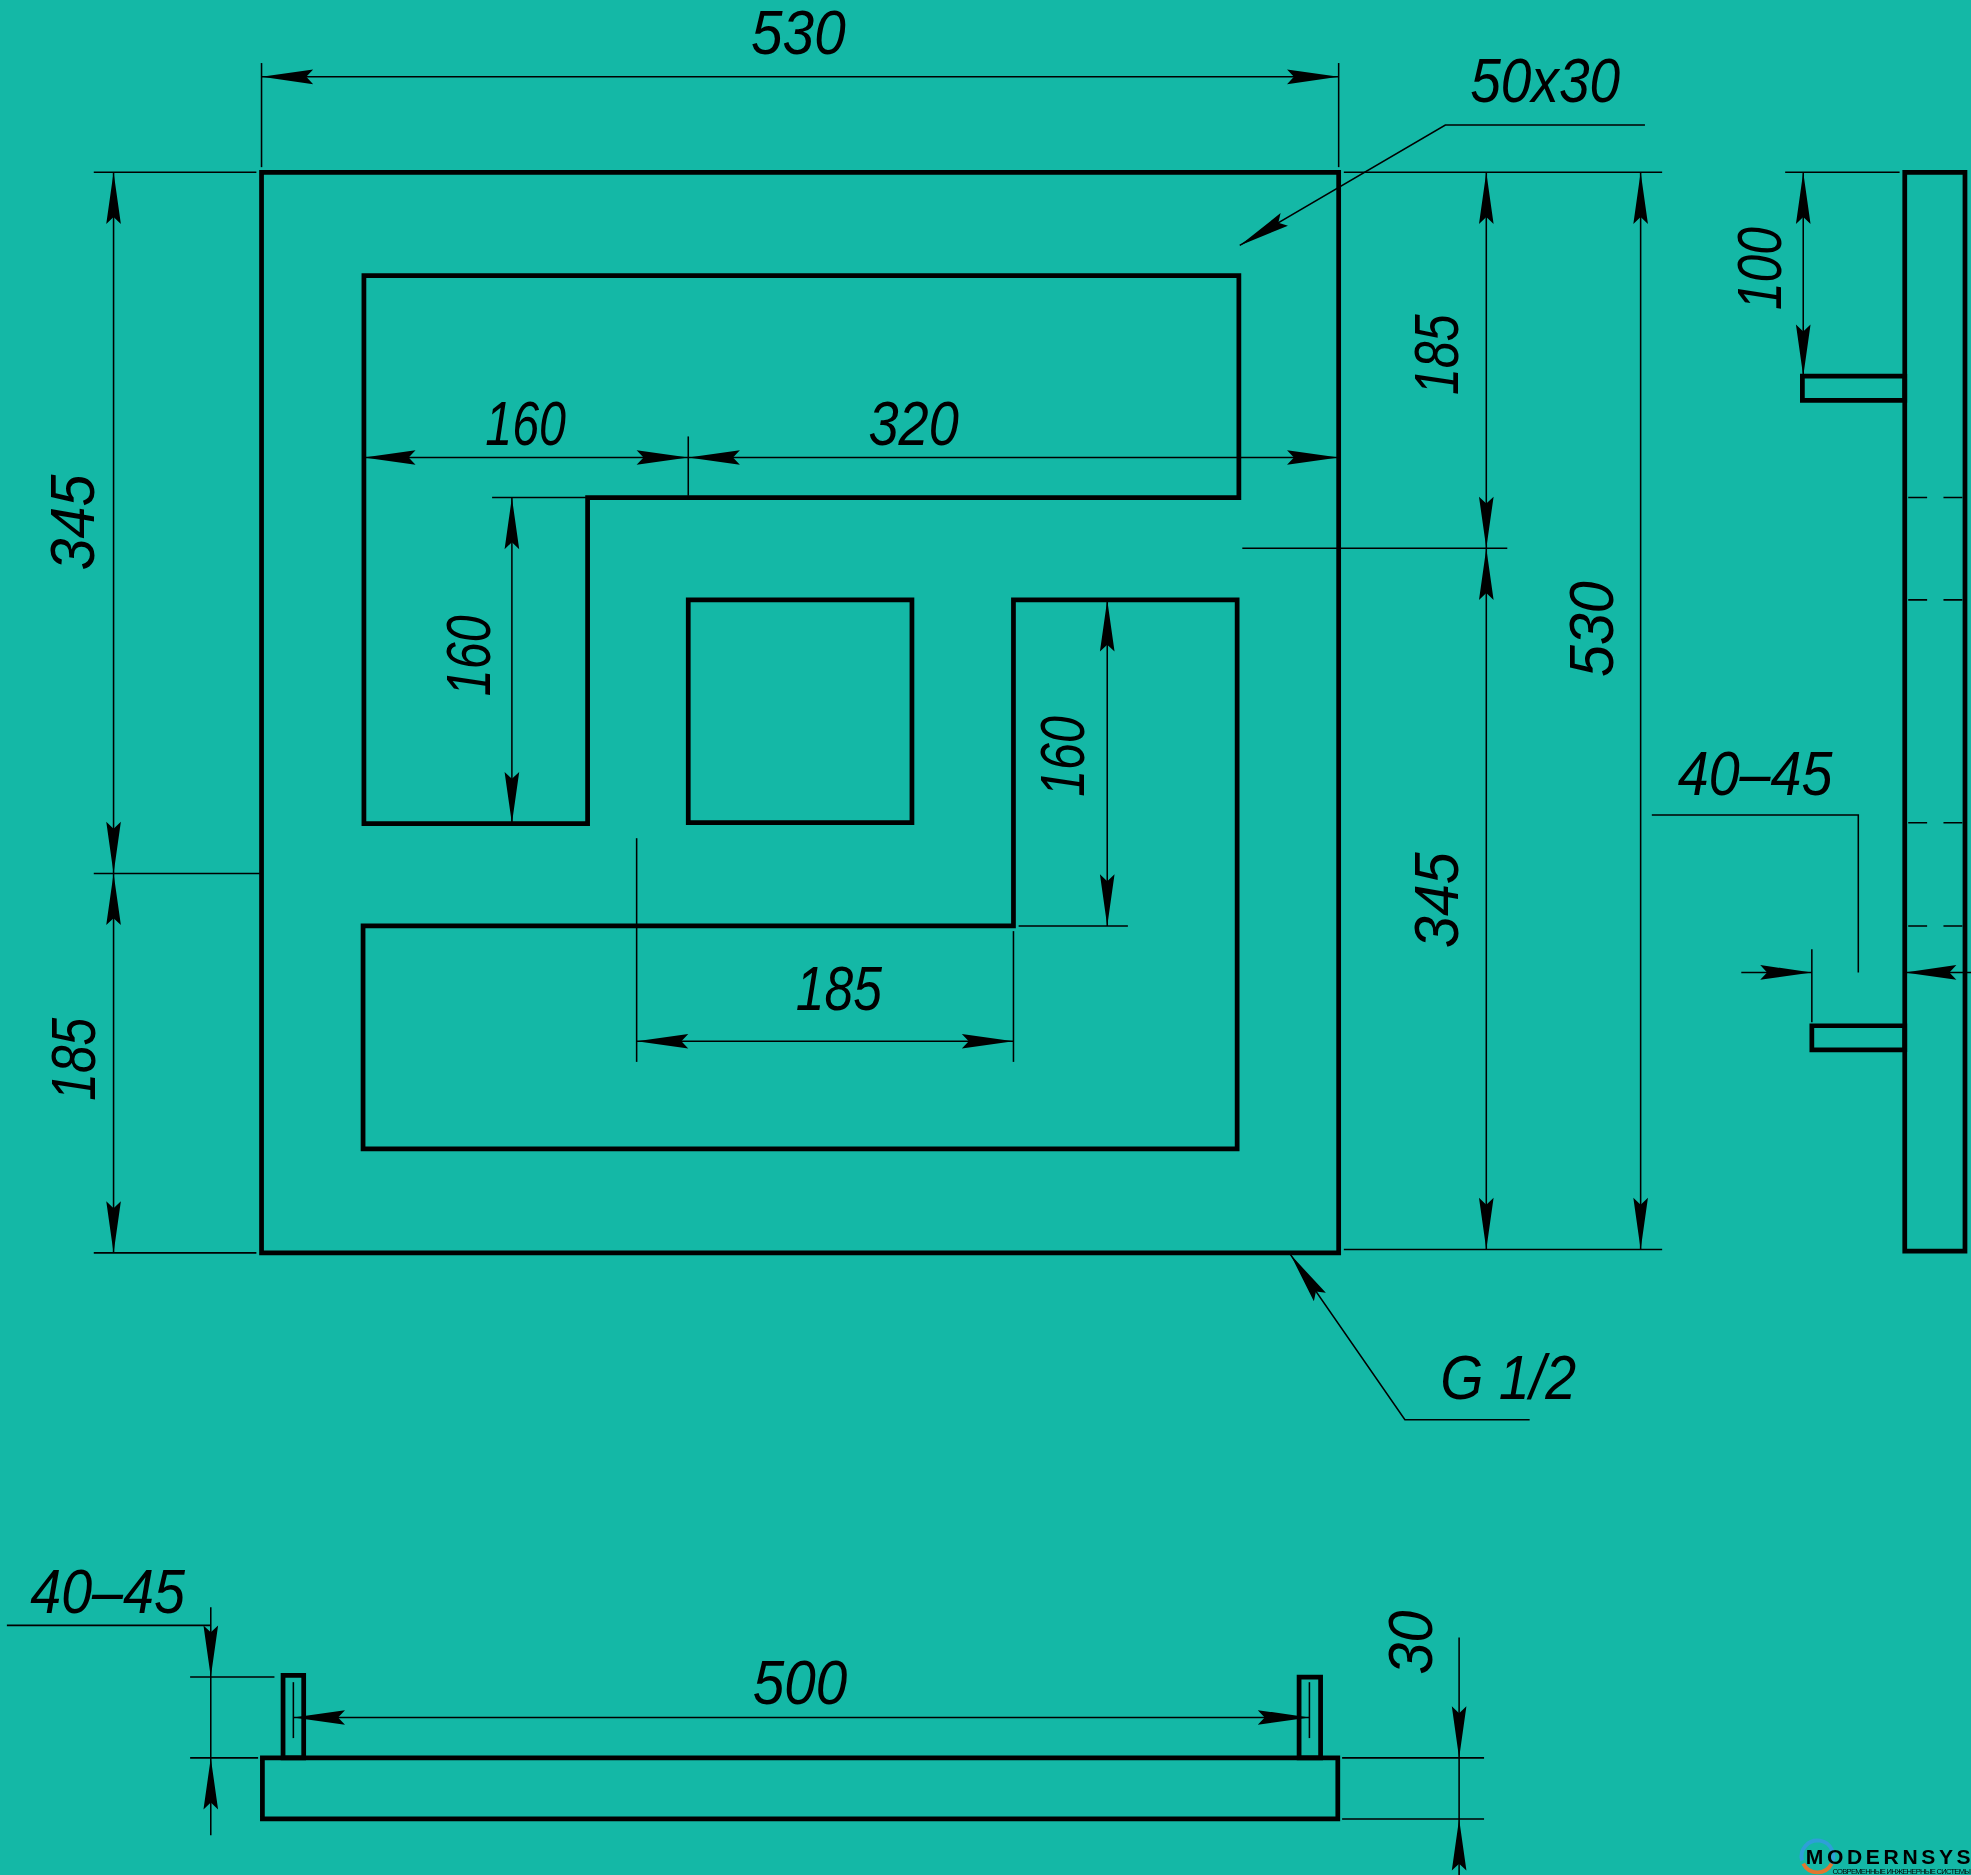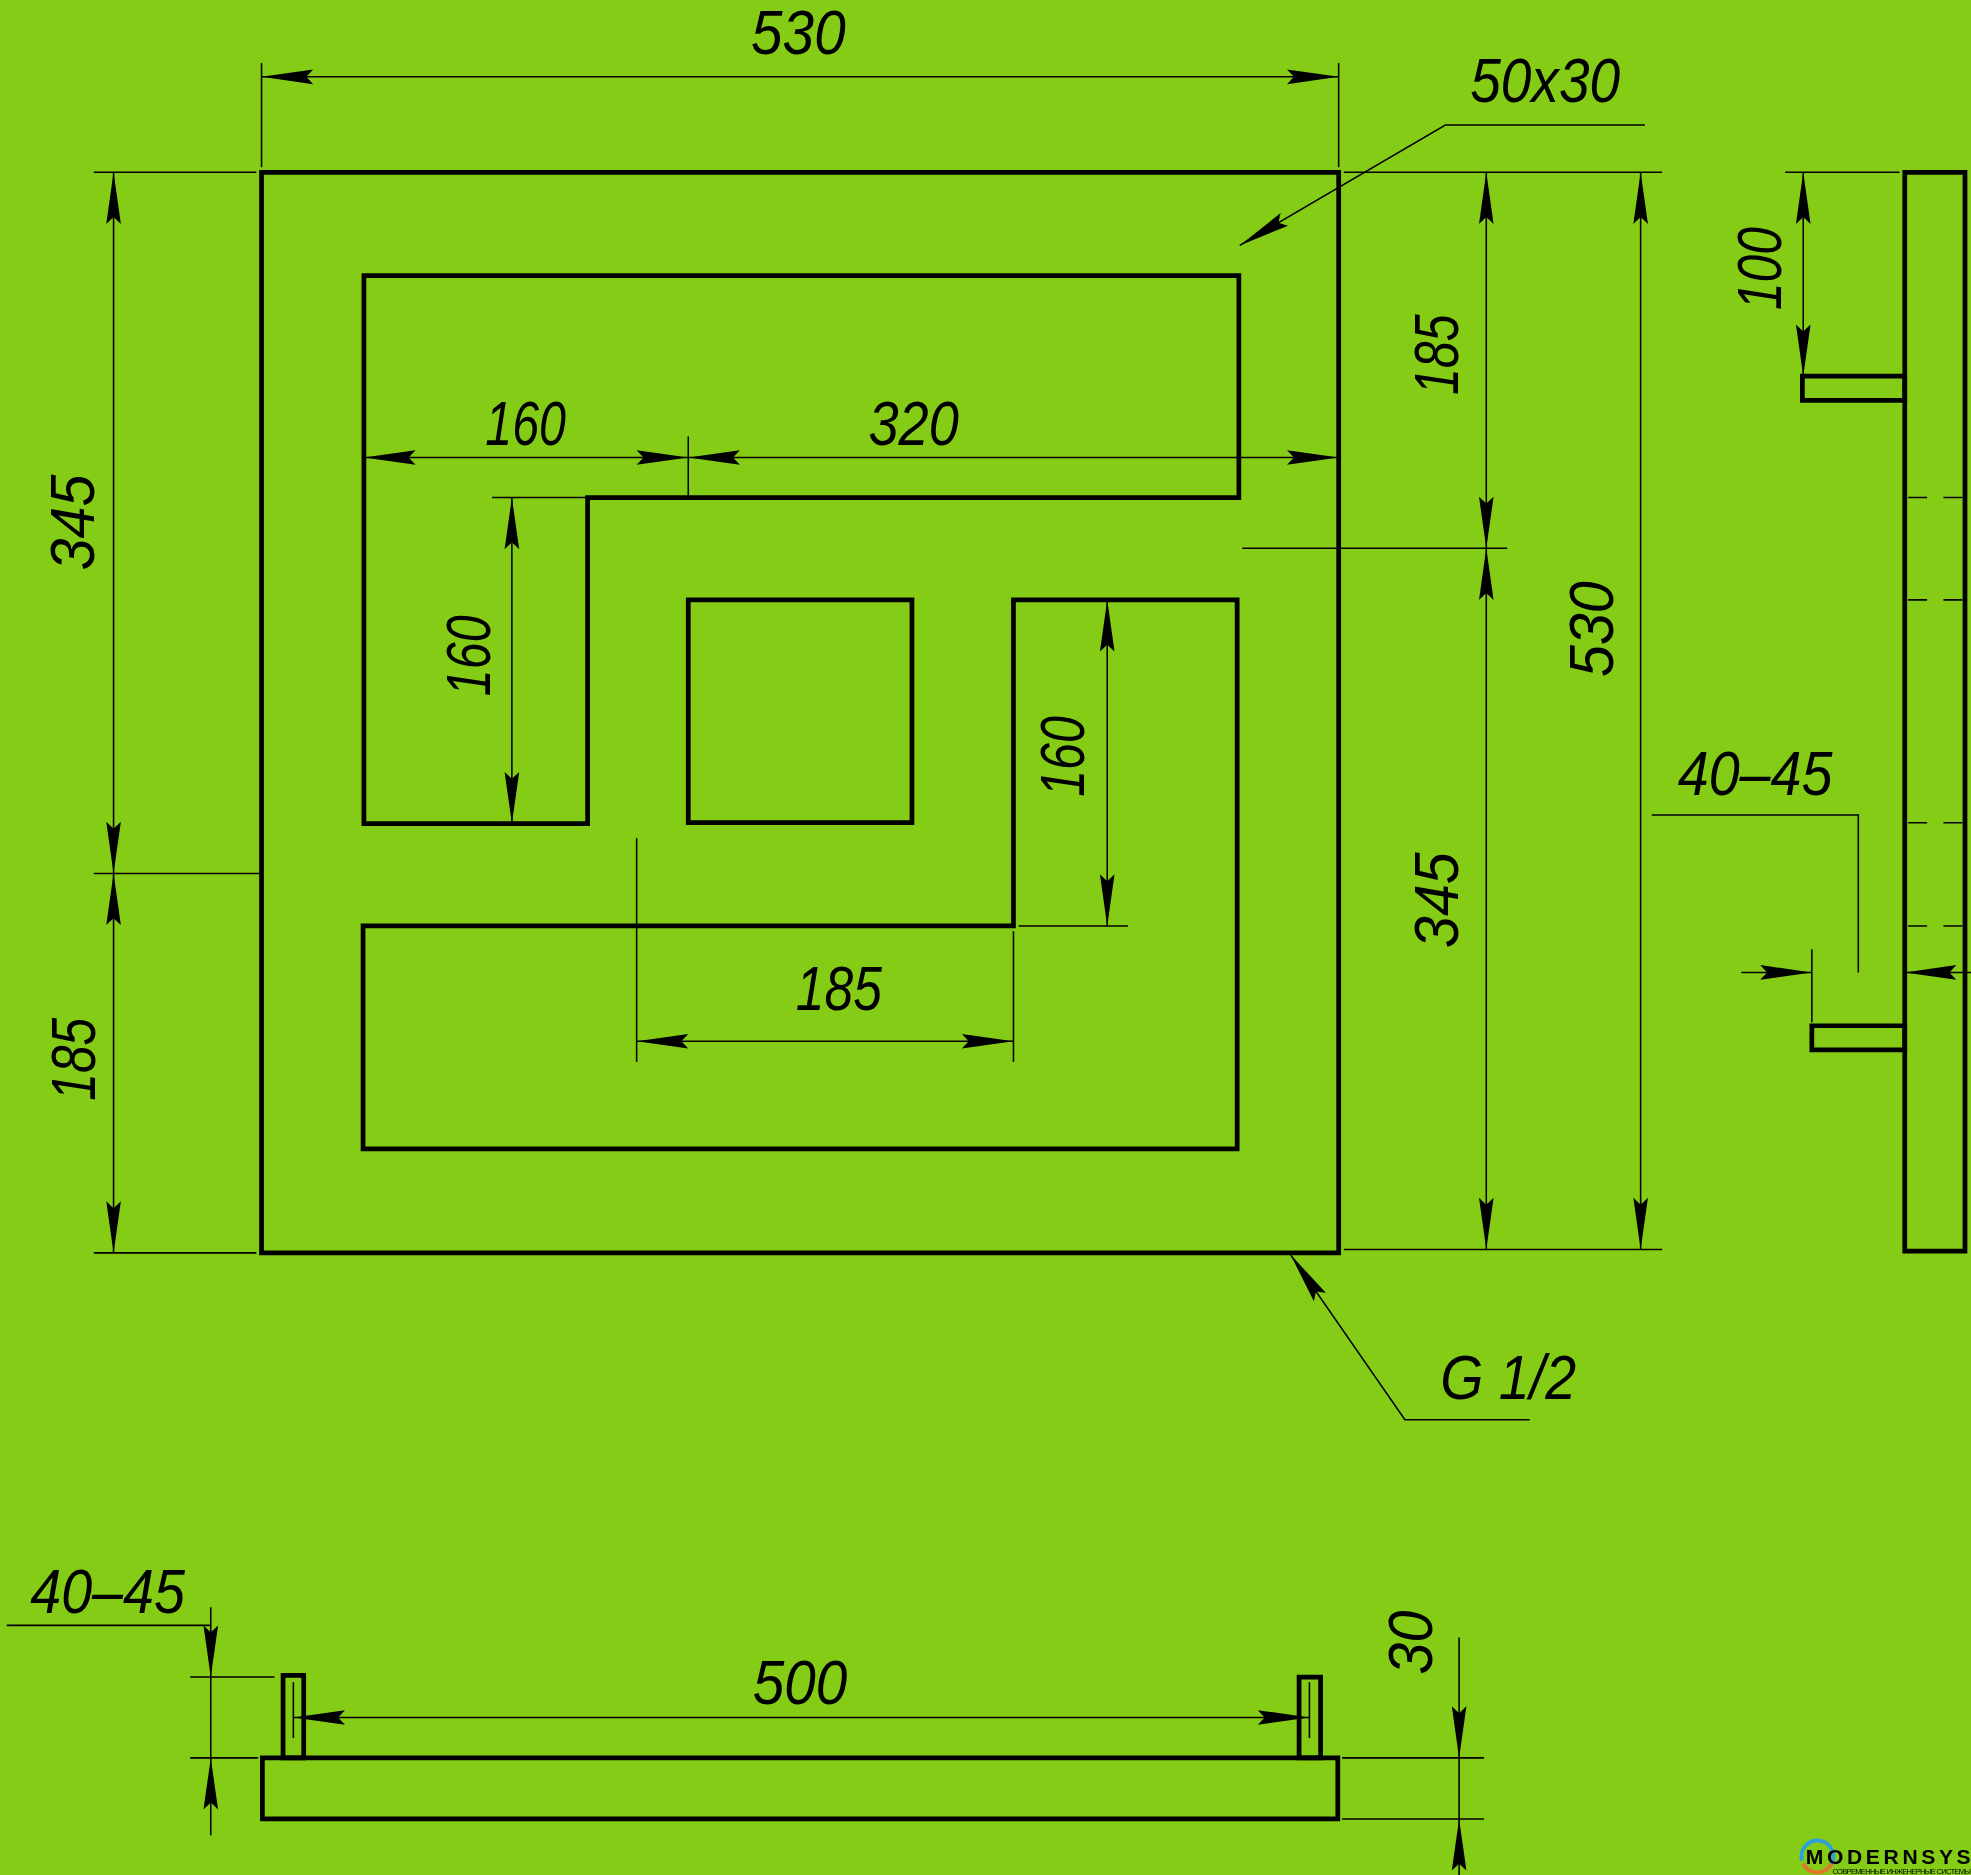--- a/index.html
+++ b/index.html
@@ -1,16 +1,16 @@
 <!DOCTYPE html>
 <html style="font-size:13.8px"><head>
 <meta charset="utf-8">
 <style>
   html,body{margin:0;padding:0;background:#fff;}
-  .page{position:relative;width:1971px;height:1876px;background:#84cc16;overflow:hidden;text-align:right;}
+  .page{position:relative;width:1971px;height:1876px;background:#14b8a6;overflow:hidden;text-align:right;}
   svg{position:absolute;left:0;top:0;}
   text{font-family:"Liberation Sans",sans-serif;font-style:italic;fill:#000;}
 </style>
 </head>
 <body>
 <div class="page">
 <svg width="1971" height="1876" viewBox="0 0 2291 2180">
 <defs>
   <path id="ar" d="M0,0 L-60,-8.5 L-52,0 L-60,8.5 Z" fill="#000"></path>
 </defs>

